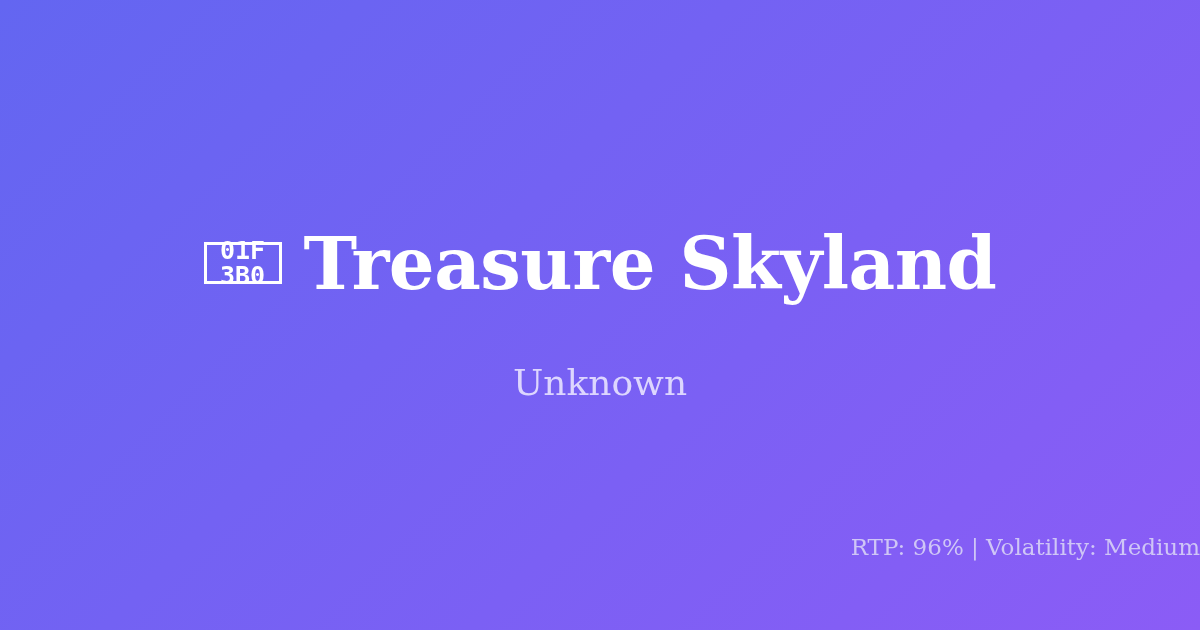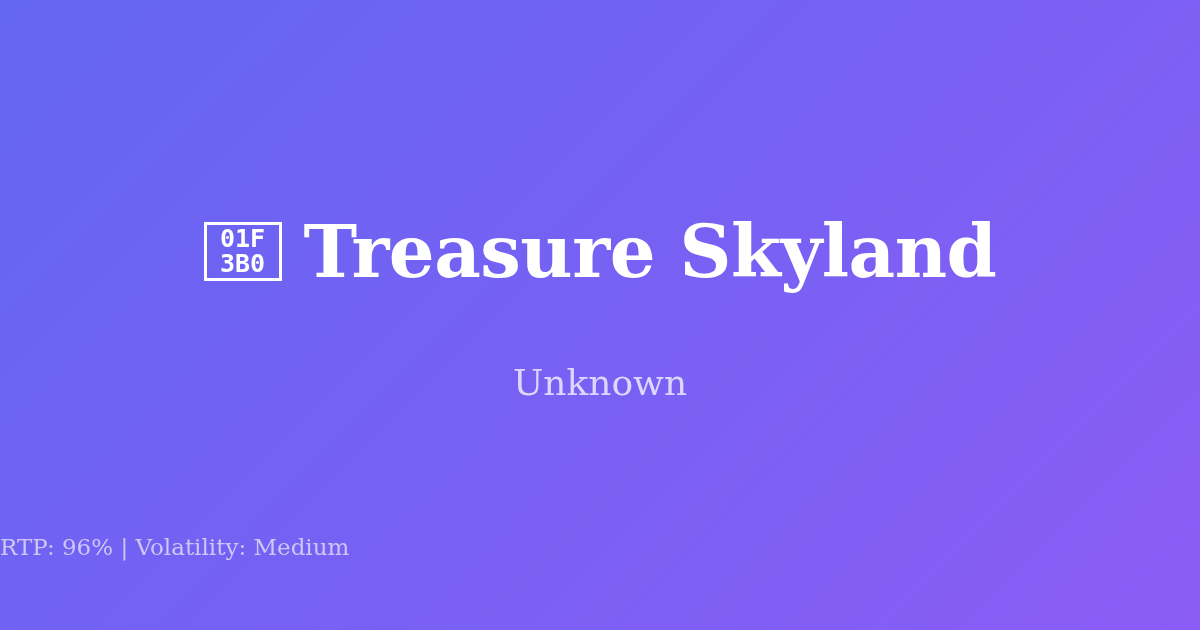--- a/index.html
+++ b/index.html
@@ -37,21 +37,21 @@
   }
 
   
   .tofu {
     display: inline-flex;
     flex-direction: column;
     align-items: center;
     justify-content: center;
     box-sizing: border-box;
     width: 78px;
-    height: 59px;
+    height: 42px;
     border: 3px solid #ffffff;
     color: #ffffff;
     font-family: "DejaVu Sans Mono", "Liberation Mono", monospace;
     font-size: 25px;
     line-height: 25px;
     font-weight: 700;
     letter-spacing: 0px;
     flex: 0 0 auto;
   }
   .tofu span { display: block; }
@@ -62,38 +62,38 @@
     font-family: "DejaVu Serif", "Liberation Serif", serif;
     font-weight: 700;
     font-size: 72px;
     line-height: 1.05;
     letter-spacing: -0.5px;
     white-space: nowrap;
   }
 
   
   .provider {
-    margin: 12px;
+    margin: 0;
     padding-top: 60px;
     color: #ddd6fe;
     font-family: "DejaVu Serif", "Liberation Serif", serif;
     font-weight: 400;
     font-size: 36px;
     line-height: 1.2;
     text-align: right;
   }
 
   
   .stats {
     position: absolute;
     left: 0;
     right: 0;
     bottom: 68px;
     margin: 0;
-    text-align: left;
+    text-align: right;
     color: #cfc6f6;
     font-family: "DejaVu Serif", "Liberation Serif", serif;
     font-weight: 400;
     font-size: 23px;
     line-height: 1.2;
   }
 </style>
 </head>
 <body>
 

